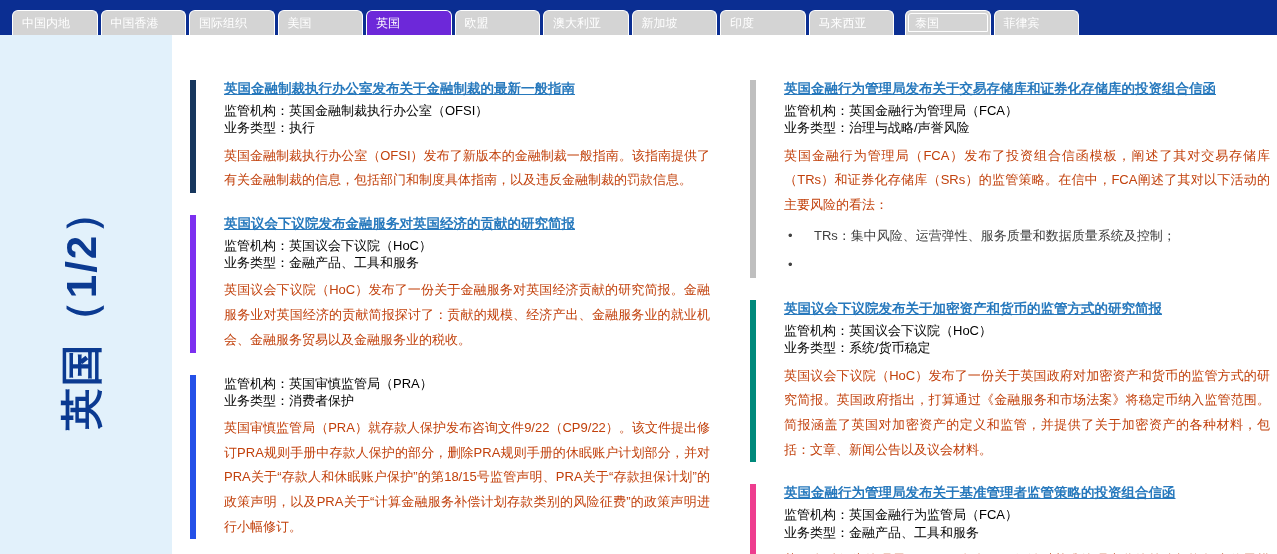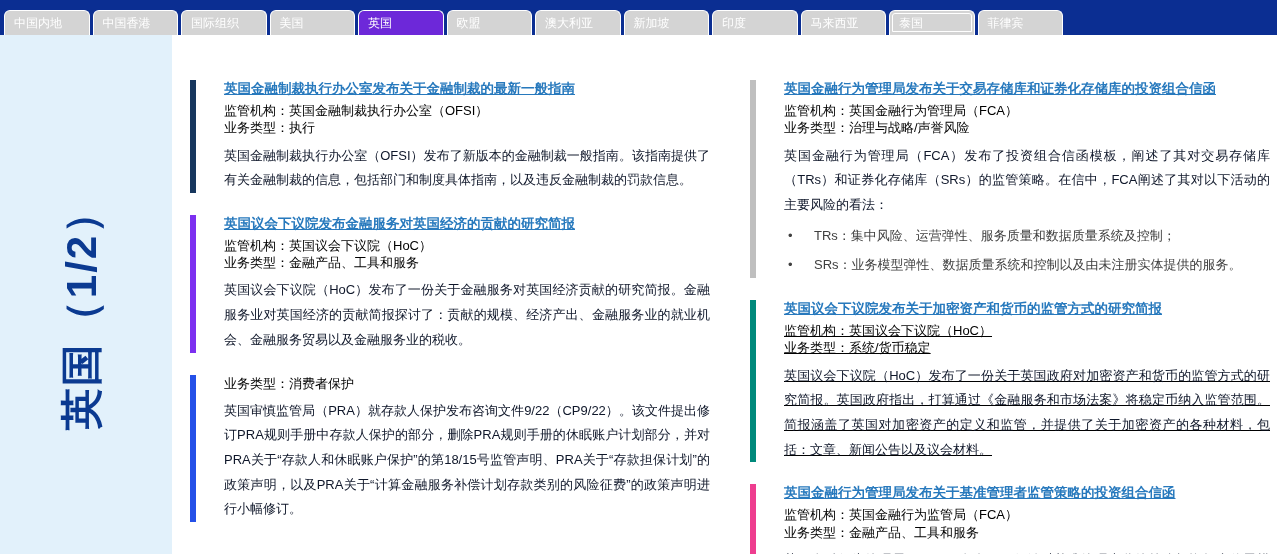--- a/index.html
+++ b/index.html
@@ -1,44 +1,44 @@
 <!DOCTYPE html>
 <html><head>
 <meta charset="utf-8">
 <style>
   * { margin:0; padding:0; box-sizing:border-box; }
   html,body { width:1277px; height:554px; overflow:hidden; background:#fff;
     font-family:"Liberation Sans","DejaVu Sans",sans-serif; }
 
   
   .tabbar { height:35px; background:#0B2E92; display:flex; align-items:flex-end;
-    padding-left:4px; }
+    padding-left:12px; }
   .tab { width:85.5px; height:25px; background:#D4D4D4; color:#FFFFFF;
     font-size:12px; display:flex; align-items:center; padding-left:9px;
     border:1px solid #FFFFFF; border-bottom:none; border-radius:6px 6px 0 0;
     margin-right:3px; cursor:pointer; white-space:nowrap; overflow:hidden; }
   .tab.active { background:#6d28d9; }
-  .tab.focus  { outline:1.5px solid #FFFFFF; outline-offset:-4px; }
+  .tab.focus  { outline:1.5px solid #FFFFFF; outline-offset:-4px;margin-left:8px; }
 
   
   .layout { display:flex; height:519px; }
   .sidebar { flex:none; width:172px; background:#E2F1FB; position:relative; }
   .sidebar-title { position:absolute; left:-75px; top:249px; width:310px; height:52px;
     transform:rotate(-90deg); text-align:center; font-size:42px; font-weight:bold;
     color:#0B3A91; letter-spacing:2px; white-space:nowrap; }
 
   .content { flex:1; display:flex; gap:40px; padding:45px 6px 0 18px; }
   .col { width:520px; display:flex; flex-direction:column; }
 
   
   .item { border-left:6px solid #17375E; padding-left:28px; margin-bottom:22px; }
   .item .title { font-size:13.5px; line-height:1.35; margin-bottom:4px; }
   .item .title a { color:#2779BD; font-weight:bold; text-decoration:underline; cursor:pointer; }
   .meta { font-size:13px; color:#000000; line-height:1.32; }
-  .body-text { font-size:13px; color:#0f172a; line-height:1.9; margin-top:7px;
+  .body-text { font-size:13px; color:#c2410c; line-height:1.9; margin-top:7px;
     text-align:justify; }
   .bullets { list-style:none; margin-top:6px; }
   .bullets li { display:flex; font-size:13px; color:#404040; line-height:1.9;
     margin-top:5px; }
   .bullets .marker { width:30px; flex:none; padding-left:4px; }
 </style>
 </head>
 <body>
 
 <div class="tabbar">
@@ -73,46 +73,46 @@
       </article>
 
       <article class="item" style="border-left-color: rgb(124, 48, 240);">
         <h3 class="title"><a>英国议会下议院发布金融服务对英国经济的贡献的研究简报</a></h3>
         <p class="meta"><span>监管机构：</span><span>英国议会下议院（HoC）</span></p>
         <p class="meta"><span>业务类型：</span><span>金融产品、工具和服务</span></p>
         <p class="body-text">英国议会下议院（HoC）发布了一份关于金融服务对英国经济贡献的研究简报。金融服务业对英国经济的贡献简报探讨了：贡献的规模、经济产出、金融服务业的就业机会、金融服务贸易以及金融服务业的税收。</p>
       </article>
 
       <article class="item" style="border-left-color: rgb(36, 80, 232);">
+        <p class="meta"><span>监管机构：</span><span>英国审慎监管局（PRA）</span></p>
         <p class="meta"><span>业务类型：</span><span>消费者保护</span></p>
         <p class="body-text">英国审慎监管局（PRA）就存款人保护发布咨询文件9/22（CP9/22）。该文件提出修订PRA规则手册中存款人保护的部分，删除PRA规则手册的休眠账户计划部分，并对PRA关于“存款人和休眠账户保护”的第18/15号监管声明、PRA关于“存款担保计划”的政策声明，以及PRA关于“计算金融服务补偿计划存款类别的风险征费”的政策声明进行小幅修订。</p>
       </article>
 
     </section>
 
     <section class="col">
 
       <article class="item" style="border-left-color: rgb(191, 191, 191);">
         <h3 class="title"><a>英国金融行为管理局发布关于交易存储库和证券化存储库的投资组合信函</a></h3>
         <p class="meta"><span>监管机构：</span><span>英国金融行为管理局（FCA）</span></p>
         <p class="meta"><span>业务类型：</span><span>治理与战略/声誉风险</span></p>
         <p class="body-text">英国金融行为管理局（FCA）发布了投资组合信函模板，阐述了其对交易存储库（TRs）和证券化存储库（SRs）的监管策略。在信中，FCA阐述了其对以下活动的主要风险的看法：</p>
         <ul class="bullets">
           <li>
               <span class="marker">•</span>
               <span>TRs：集中风险、运营弹性、服务质量和数据质量系统及控制；</span>
             </li>
           <li>
               <span class="marker">•</span>
-              <span>SRs：业务模型弹性、数据质量系统和控制以及由未注册实体提供的服务。</span>
             </li>
         </ul>
       </article>
 
-      <article class="item" style="border-left-color: rgb(0, 137, 123); text-decoration: underline;">
+      <article class="item" style="border-left-color: rgb(0, 137, 123);">
         <h3 class="title"><a>英国议会下议院发布关于加密资产和货币的监管方式的研究简报</a></h3>
         <p class="meta"><span>监管机构：</span><span>英国议会下议院（HoC）</span></p>
         <p class="meta"><span>业务类型：</span><span>系统/货币稳定</span></p>
         <p class="body-text">英国议会下议院（HoC）发布了一份关于英国政府对加密资产和货币的监管方式的研究简报。英国政府指出，打算通过《金融服务和市场法案》将稳定币纳入监管范围。简报涵盖了英国对加密资产的定义和监管，并提供了关于加密资产的各种材料，包括：文章、新闻公告以及议会材料。</p>
       </article>
 
       <article class="item" style="border-left-color: rgb(238, 61, 143);">
         <h3 class="title"><a>英国金融行为管理局发布关于基准管理者监管策略的投资组合信函</a></h3>
         <p class="meta"><span>监管机构：</span><span>英国金融行为监管局（FCA）</span></p>
         <p class="meta"><span>业务类型：</span><span>金融产品、工具和服务</span></p>

